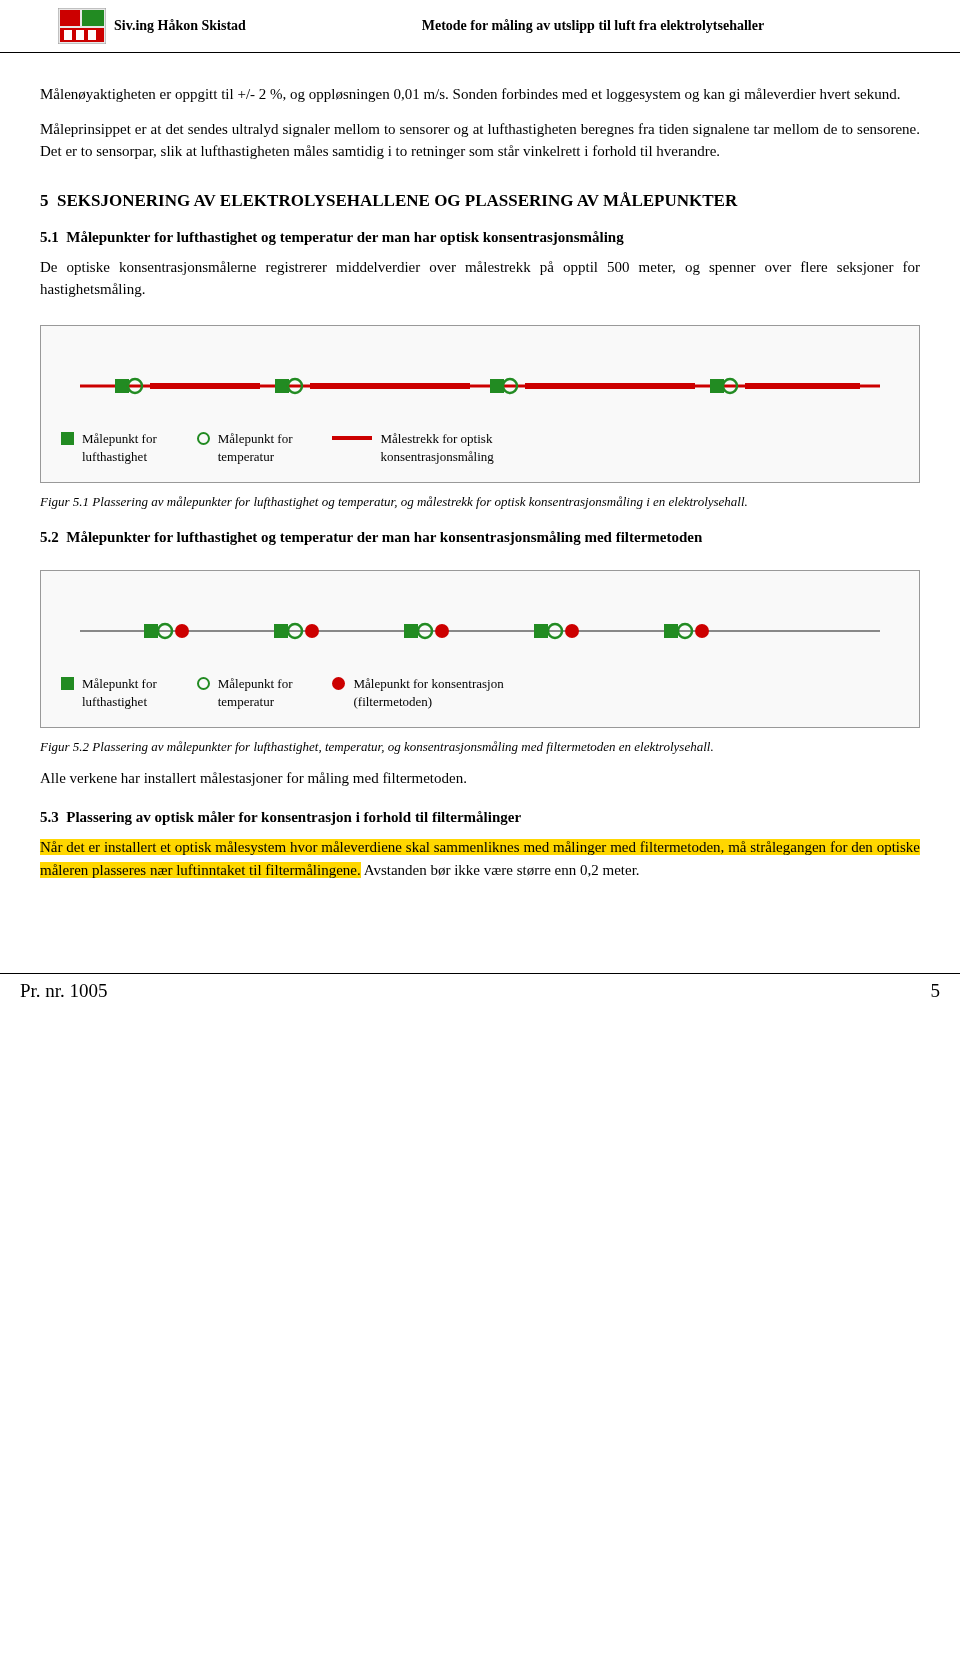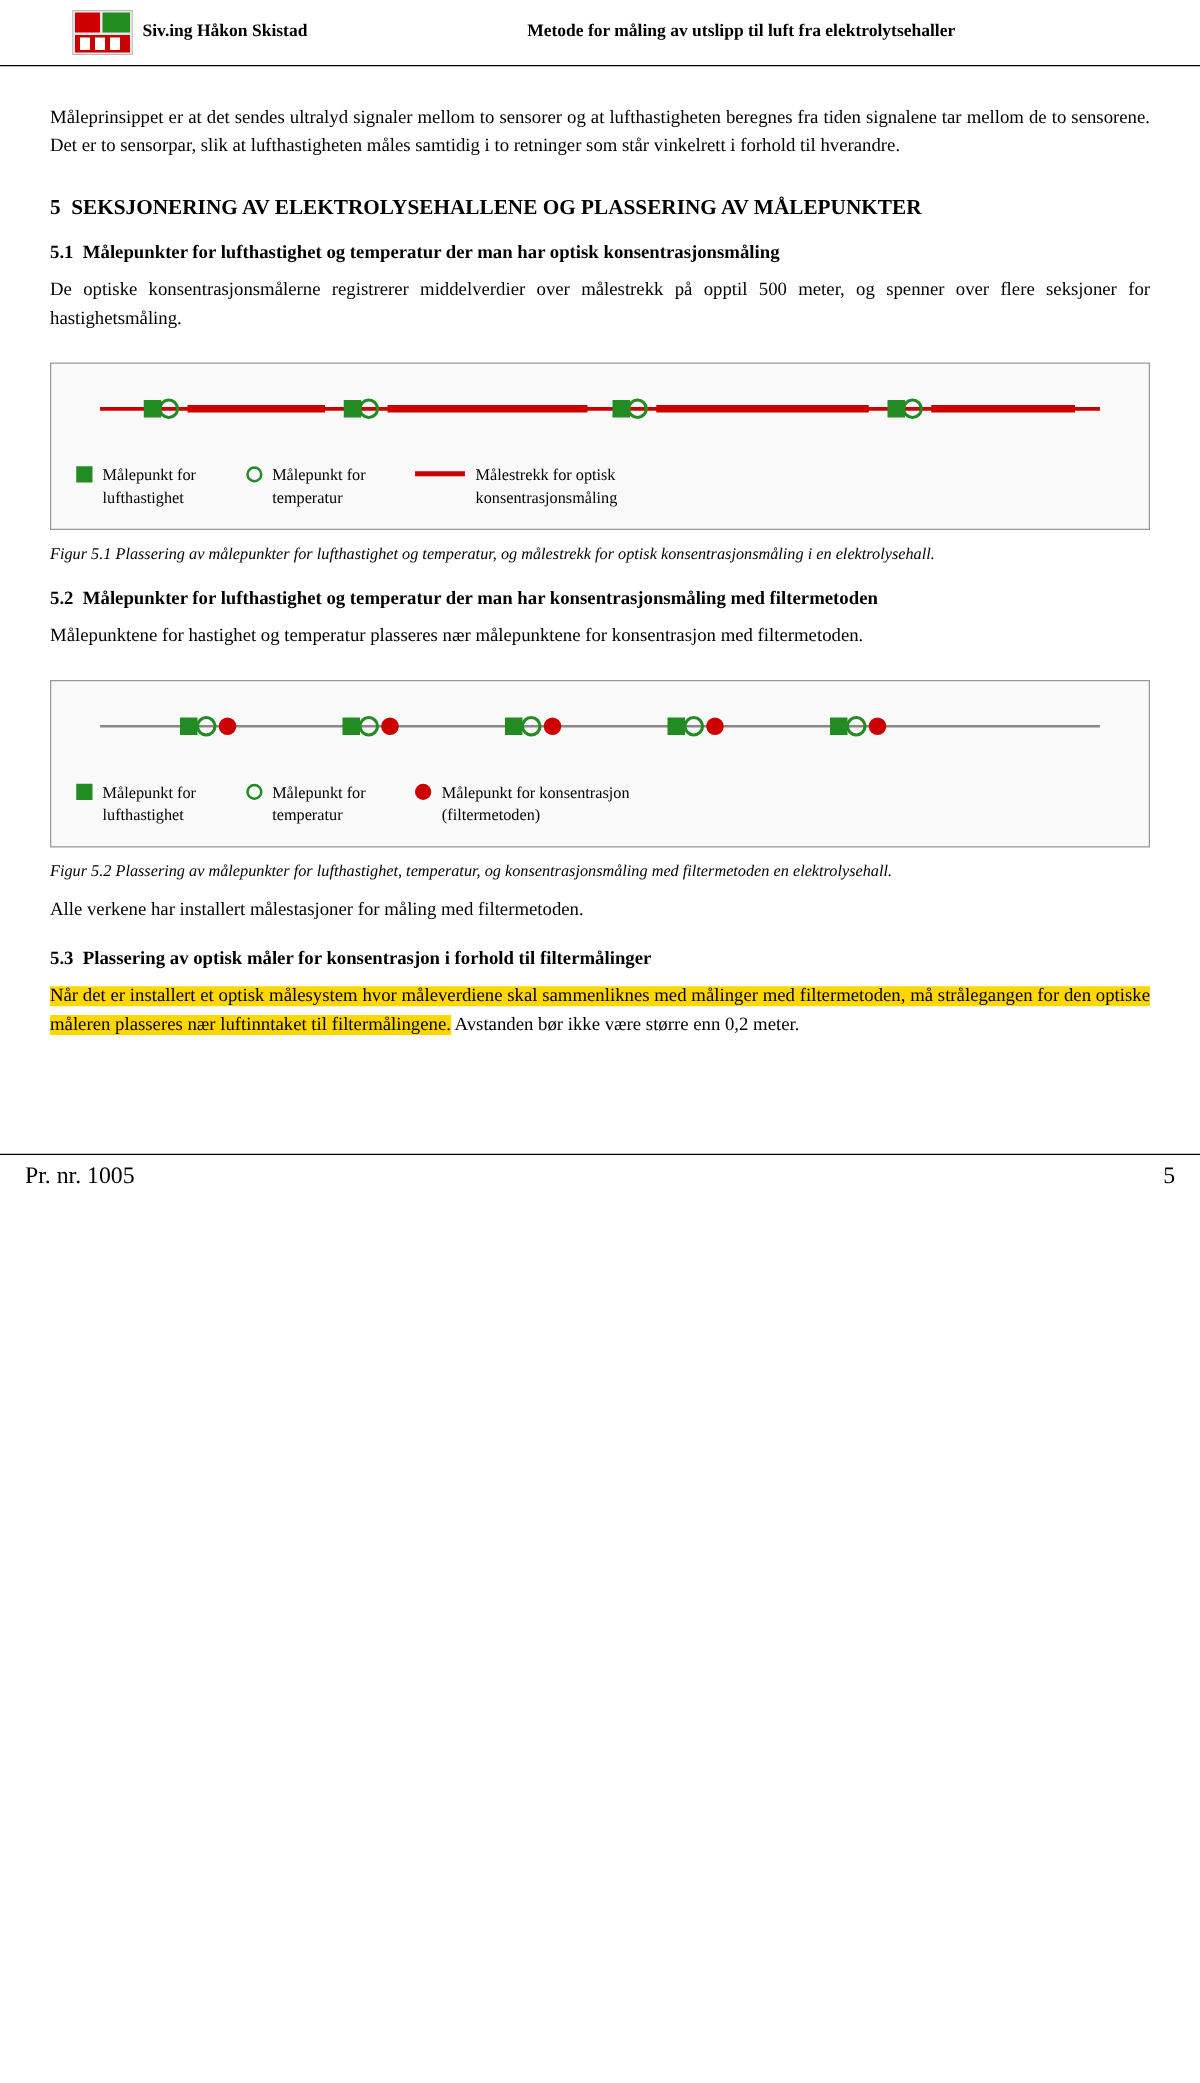--- a/index.html
+++ b/index.html
@@ -71,21 +71,21 @@
     .subsection-heading-alt {
       font-size: 15px;
       font-weight: bold;
       margin: 18px 0 10px 0;
     }
 
     
     .figure-box {
       border: 1px solid #999;
       margin: 24px 0 10px 0;
-      padding: 6px 20px 16px 20px;
+      padding: 30px 20px 16px 20px;
       background: #f9f9f9;
     }
 
     
     .diagram-container {
       display: flex;
       align-items: center;
       justify-content: center;
       width: 100%;
       height: 60px;
@@ -183,20 +183,21 @@
       <rect x="18" y="22" width="8" height="10" fill="#fff"></rect>
       <rect x="30" y="22" width="8" height="10" fill="#fff"></rect>
     </svg>
     <span class="header-name">Siv.ing Håkon Skistad</span>
   </div>
   <div class="header-title">Metode for måling av utslipp til luft fra elektrolytsehaller</div>
 </div>
 
 <div class="content">
 
+  <p class="paragraph">Målenøyaktigheten er oppgitt til +/- 2 %, og oppløsningen 0,01 m/s. Sonden forbindes med et loggesystem og kan gi måleverdier hvert sekund.</p>
   <p class="paragraph">Måleprinsippet er at det sendes ultralyd signaler mellom to sensorer og at lufthastigheten beregnes fra tiden signalene tar mellom de to sensorene. Det er to sensorpar, slik at lufthastigheten måles samtidig i to retninger som står vinkelrett i forhold til hverandre.</p>
 
   <div class="section-heading">
     <span>5</span>&nbsp;&nbsp;<span>SEKSJONERING AV ELEKTROLYSEHALLENE OG PLASSERING AV MÅLEPUNKTER</span>
   </div>
 
   <div class="subsection-heading">
     <span>5.1</span>&nbsp;&nbsp;<span>Målepunkter for lufthastighet og temperatur der man har optisk konsentrasjonsmåling</span>
   </div>
   <p class="paragraph">De optiske konsentrasjonsmålerne registrerer middelverdier over målestrekk på opptil 500 meter, og spenner over flere seksjoner for hastighetsmåling.</p>
@@ -245,21 +246,20 @@
         <span class="legend-text">Målestrekk for optisk<br>konsentrasjonsmåling</span>
       </div>
     </div>
   </div>
 
   <p class="figure-caption">Figur 5.1 Plassering av målepunkter for lufthastighet og temperatur, og målestrekk for optisk konsentrasjonsmåling i en elektrolysehall.</p>
 
   <div class="subsection-heading-alt">
     <span>5.2</span>&nbsp;&nbsp;<span>Målepunkter for lufthastighet og temperatur der man har konsentrasjonsmåling med filtermetoden</span>
   </div>
-  <p class="paragraph">Målepunktene for hastighet og temperatur plasseres nær målepunktene for konsentrasjon med filtermetoden.</p>
 
   <div class="figure-box">
 
     <div class="diagram-container">
       <svg class="diagram-svg" viewBox="0 0 820 60" xmlns="http://www.w3.org/2000/svg">
 
         <line x1="10" y1="30" x2="810" y2="30" stroke="#888" stroke-width="2"></line>
 
         <circle cx="95" cy="30" r="7" fill="none" stroke="#228B22" stroke-width="2.5"></circle>
         <circle cx="112" cy="30" r="7" fill="#cc0000"></circle>

